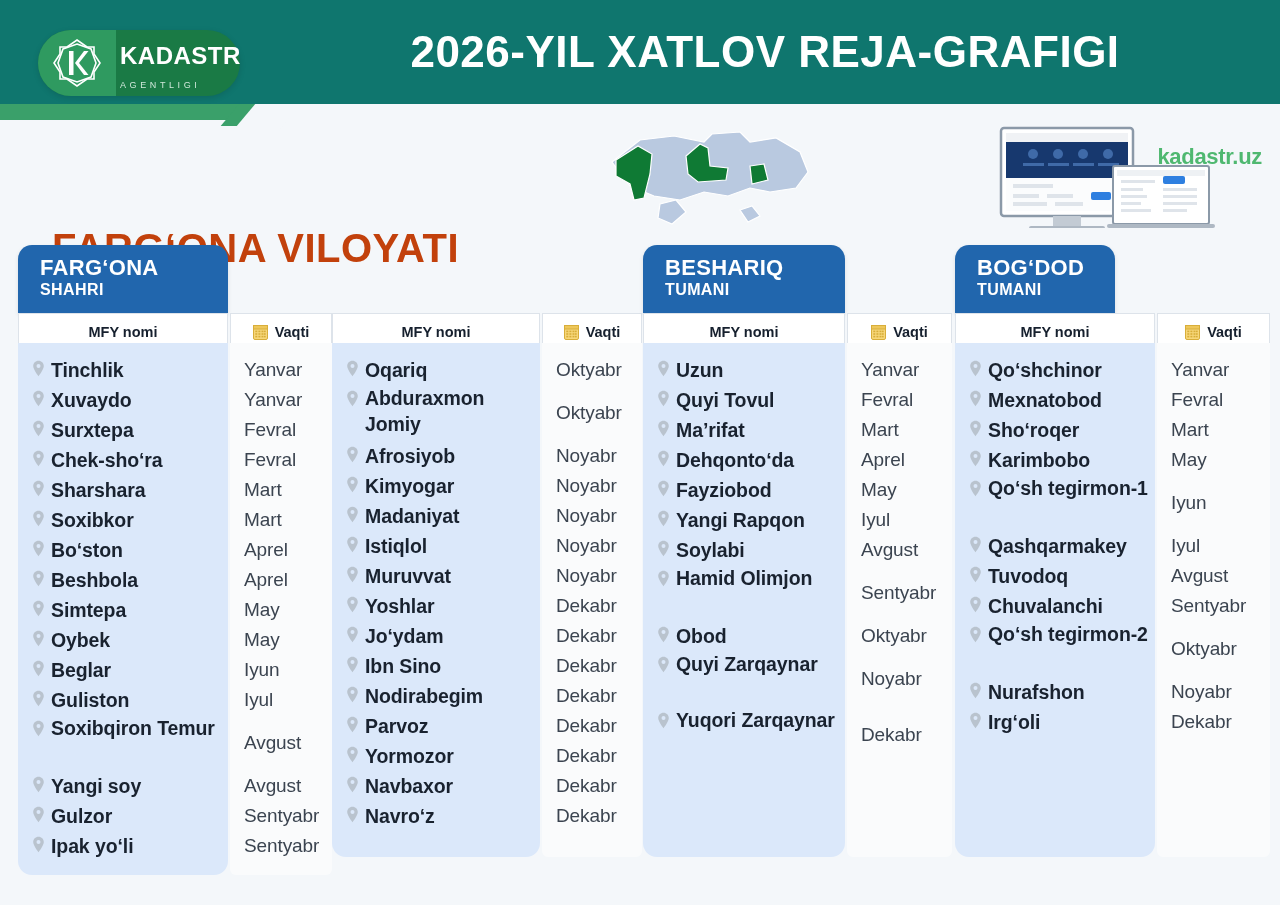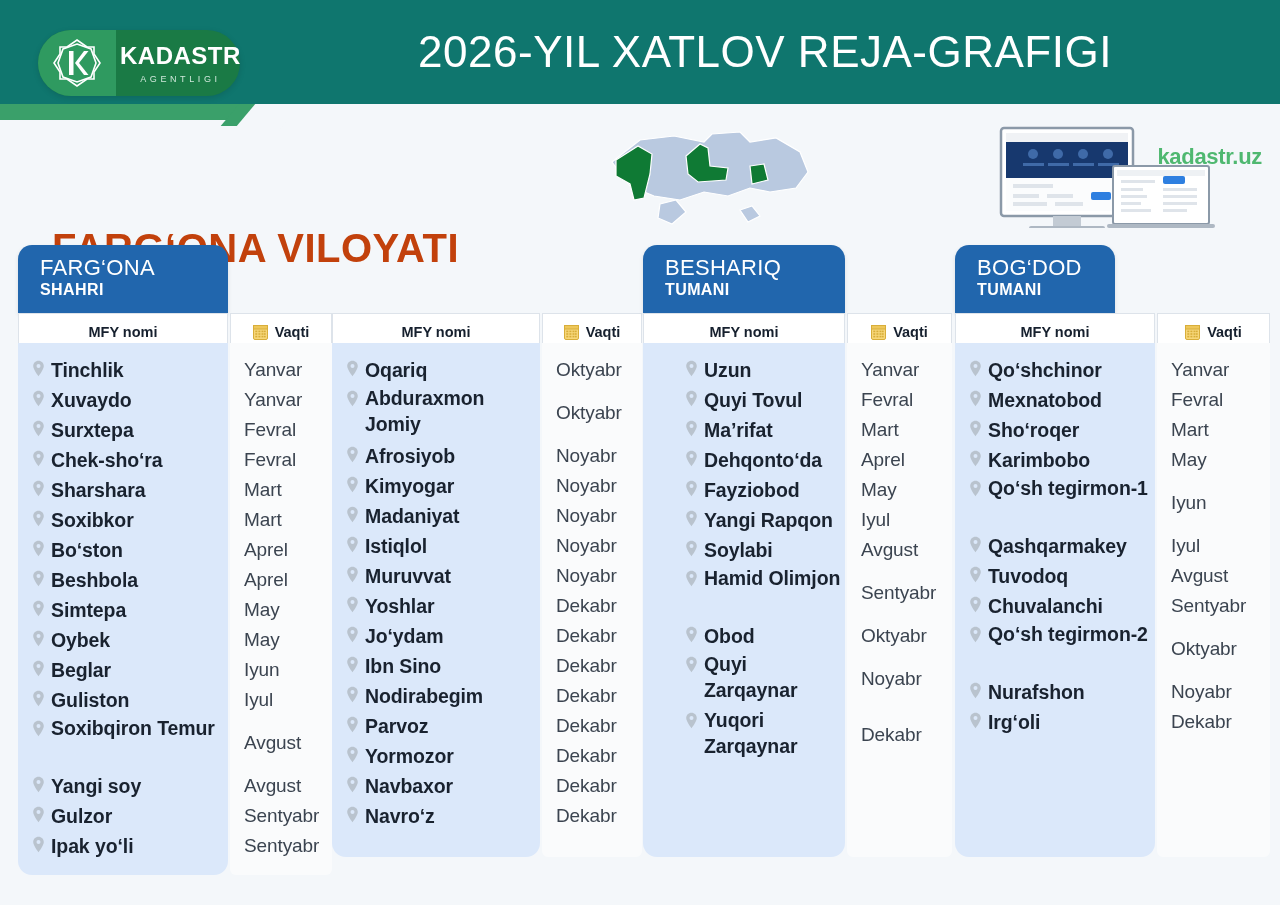--- a/index.html
+++ b/index.html
@@ -76,32 +76,31 @@
     font-size: 24px;
     font-weight: bold;
     letter-spacing: 0.5px;
     line-height: 24px;
   }
   .logo-sub {
     color: #cfe8da;
     font-size: 9px;
     letter-spacing: 3.6px;
     line-height: 13px;
-    margin-top: 5px;
-    text-align: center;
+    margin-top: 11px;
   }
 
   .header-title {
     position: absolute;
     left: 270px; top: 26px;
     width: 990px;
     text-align: center;
     color: #ffffff;
     font-size: 44px;
-    font-weight: normal;
+    font-weight: bold;
     letter-spacing: 0.5px;
     line-height: 52px;
     font-stretch: condensed;
   }
 
   
   .region-title {
     position: absolute;
     left: 52px; top: 176px;
     color: #c2410c;
@@ -137,21 +136,21 @@
     position: absolute;
     height: 68px;
     background: #2166ad;
     border-radius: 14px 14px 0 0;
     padding: 10px 0 0 22px;
     color: #fff;
     box-shadow: 0 2px 4px rgba(0,0,0,0.10);
   }
   .district-name {
     font-size: 22px;
-    font-weight: normal;
+    font-weight: bold;
     letter-spacing: 0.3px;
     line-height: 26px;
   }
   .district-sub {
     font-size: 16px;
     font-weight: bold;
     letter-spacing: 0.4px;
     line-height: 18px;
   }
 
@@ -700,21 +699,21 @@
           <rect x="8.5" y="9.2" width="2" height="1.6"></rect>
           <rect x="11" y="9.2" width="1.7" height="1.6"></rect>
           <rect x="2.3" y="11.8" width="2" height="1.6"></rect>
           <rect x="5.4" y="11.8" width="2" height="1.6"></rect>
           <rect x="8.5" y="11.8" width="2" height="1.6"></rect>
           <rect x="11" y="11.8" width="1.7" height="1.6"></rect>
         </g>
       </svg>
       <span>Vaqti</span>
     </div>
-    <div class="colbody names" style="left: 643px; width: 202px; min-height: 514px; padding-left: 28px;">
+    <div class="colbody names" style="left: 643px; width: 202px; min-height: 514px;">
       <div class="row">
         <svg class="pin" viewBox="0 0 13 17">
           <path d="M6.5 0.8C3.5 0.8 1.2 3.1 1.2 6c0 3.6 5.3 10.2 5.3 10.2S11.8 9.6 11.8 6c0-2.9-2.3-5.2-5.3-5.2z" fill="#b9c3ce"></path>
           <circle cx="6.5" cy="6" r="2" fill="#dbe8fa"></circle>
         </svg>
         <span class="mfy-name">Uzun</span>
       </div>
       <div class="row">
         <svg class="pin" viewBox="0 0 13 17">
           <path d="M6.5 0.8C3.5 0.8 1.2 3.1 1.2 6c0 3.6 5.3 10.2 5.3 10.2S11.8 9.6 11.8 6c0-2.9-2.3-5.2-5.3-5.2z" fill="#b9c3ce"></path>

